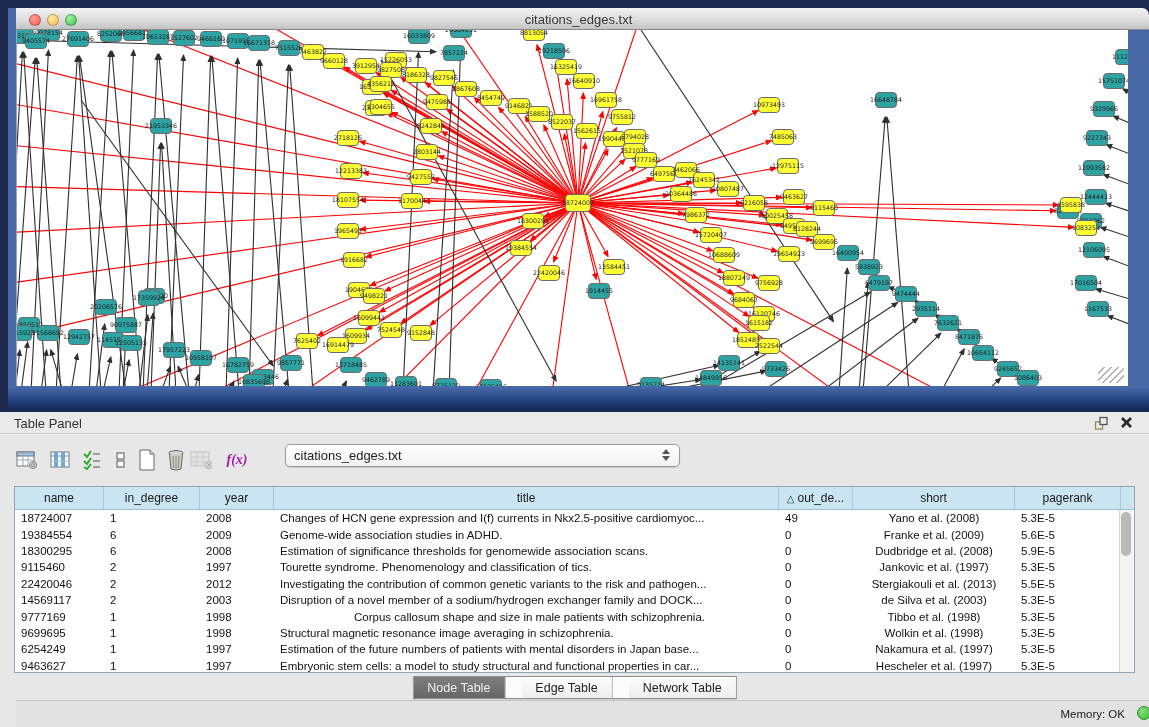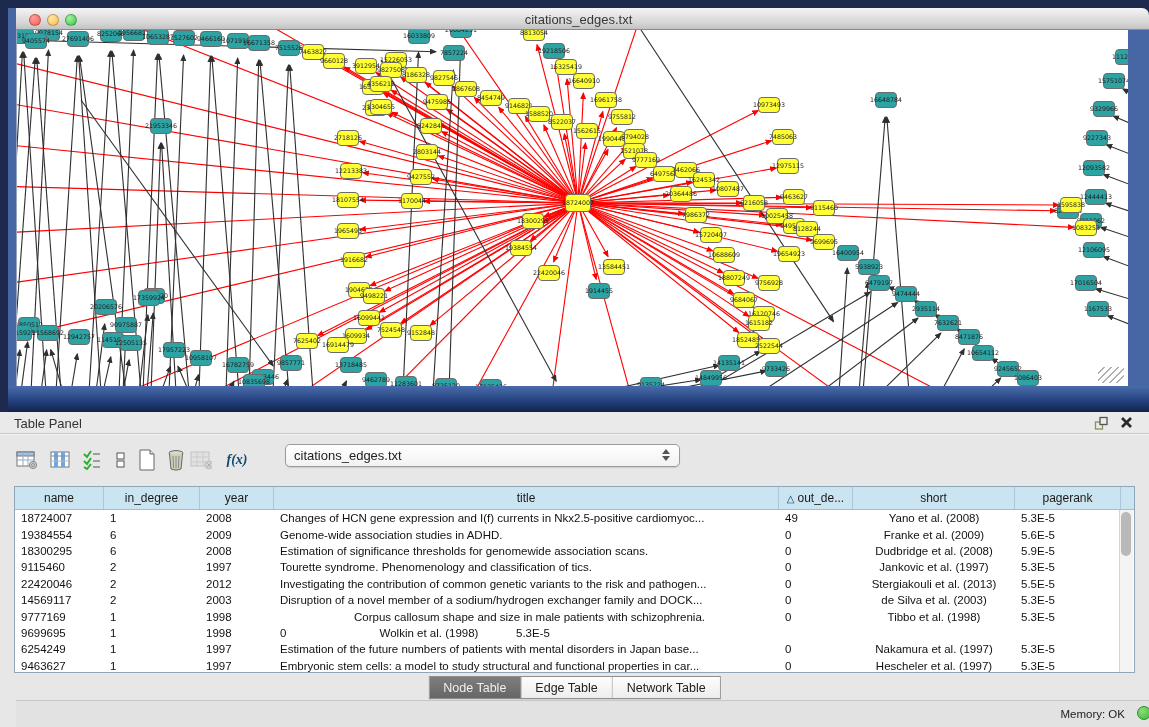--- a/index.html
+++ b/index.html
@@ -30,21 +30,21 @@
   
   .panel{position:absolute;left:0;top:412px;width:1149px;height:315px;background:#e7e7e7;}
   .panel-head{position:absolute;left:0;top:0;width:100%;height:22px;background:#eaeaea;
     border-bottom:1px solid #c9c9c9;box-sizing:border-box;}
   .panel-title{position:absolute;left:14px;top:4px;font-size:13px;color:#333;}
   .panel-float{position:absolute;right:40px;top:4px;width:15px;height:15px;cursor:pointer;}
   .panel-close{position:absolute;right:14px;top:3px;width:16px;height:16px;cursor:pointer;}
 
   .toolbar{position:absolute;left:0;top:22px;width:100%;height:50px;border-top:1px solid #f2f2f2;}
   .tool-ic{position:absolute;top:14px;width:22px;height:22px;display:flex;align-items:center;justify-content:center;}
-  .fx{font-size:14px;font-style:italic;font-weight:bold;color:#0c4a6e;font-family:"Liberation Serif",serif;}
+  .fx{font-size:14px;font-style:italic;font-weight:bold;color:#a21caf;font-family:"Liberation Serif",serif;}
   .combo{position:absolute;left:285px;top:9px;width:395px;height:23px;background:linear-gradient(#ffffff,#f2f2f2);
     border:1px solid #9b9b9b;border-radius:5px;box-sizing:border-box;font-size:13px;color:#222;
     padding:3px 8px;box-shadow:0 1px 1px rgba(0,0,0,.12);}
   .combo-arrows{position:absolute;right:9px;top:4px;display:flex;flex-direction:column;gap:2px;}
   .combo-arrows i{display:block;width:0;height:0;border-left:4px solid transparent;border-right:4px solid transparent;}
   .ar-up{border-bottom:5px solid #555;}
   .ar-dn{border-top:5px solid #555;}
 
   .tbl{position:absolute;left:14px;top:74px;width:1121px;height:187px;background:#fff;
     border:1px solid #8ea6b8;box-sizing:border-box;}
@@ -52,21 +52,21 @@
   .th{box-sizing:border-box;border-right:1px solid #a9c8da;font-size:12px;color:#1a1a1a;
      display:flex;align-items:center;justify-content:center;white-space:nowrap;overflow:hidden;}
   .tr{display:flex;height:16.4px;align-items:center;}
   .td{box-sizing:border-box;font-size:11.5px;color:#111;white-space:nowrap;overflow:hidden;padding:0 0 0 6px;}
   .sortglyph{font-size:10px;margin-right:3px;color:#13324a;}
   .vscroll{position:absolute;right:1px;top:23px;width:13px;height:162px;background:#f4f4f4;border-left:1px solid #d5d5d5;}
   .vthumb{position:absolute;left:1px;top:2px;width:10px;height:44px;border-radius:6px;background:#b9b9b9;}
 
   .tabsrow{position:absolute;left:0;top:262px;width:100%;height:26px;}
   .segment{position:absolute;left:50%;transform:translateX(-50%);top:2px;display:flex;height:21px;
-    border:1px solid #8f8f8f;border-radius:0;overflow:hidden;background:#fbfbfb;box-shadow:0 1px 1px rgba(0,0,0,.15);}
+    border:1px solid #8f8f8f;border-radius:0;overflow:hidden;background:#fbfbfb;box-shadow:0 1px 1px rgba(0,0,0,.15);gap:16px;}
   .seg{font-size:12.5px;color:#222;display:flex;align-items:center;justify-content:center;
     padding:0 14px;background:linear-gradient(#fdfdfd,#ededed);border-right:1px solid #b5b5b5;cursor:pointer;white-space:nowrap;}
   .seg:last-child{border-right:none;}
   .seg.active{background:linear-gradient(#7e7e7e,#666666);color:#efefef;}
 
   .statusbar{position:absolute;left:16px;top:288px;width:100%;height:27px;background:#e2e2e2;border-top:1px solid #c5c5c5;}
   .mem{position:absolute;right:40px;top:7px;font-size:11.5px;color:#222;}
   .memdot{position:absolute;right:14px;top:5px;width:14px;height:14px;border-radius:50%;
     background:radial-gradient(circle at 35% 30%,#8ade77,#3cb93c);border:1px solid #2f8c2f;box-sizing:border-box;cursor:pointer;}
 </style>
@@ -1029,20 +1029,21 @@
             <div class="td" style="width: 74px; text-align: left;">1998</div>
             <div class="td" style="width: 505px; text-align: center;">Corpus callosum shape and size in male patients with schizophrenia.</div>
             <div class="td" style="width: 74px; text-align: left;">0</div>
             <div class="td" style="width: 162px; text-align: center; padding: 0px;">Tibbo et al. (1998)</div>
             <div class="td" style="width: 106px; text-align: left;">5.3E-5</div>
           </div>
           <div class="tr">
             <div class="td" style="width: 89px; text-align: left;">9699695</div>
             <div class="td" style="width: 96px; text-align: left;">1</div>
             <div class="td" style="width: 74px; text-align: left;">1998</div>
+            <div class="td" style="width: 505px; text-align: left;">Structural magnetic resonance image averaging in schizophrenia.</div>
             <div class="td" style="width: 74px; text-align: left;">0</div>
             <div class="td" style="width: 162px; text-align: center; padding: 0px;">Wolkin et al. (1998)</div>
             <div class="td" style="width: 106px; text-align: left;">5.3E-5</div>
           </div>
           <div class="tr">
             <div class="td" style="width: 89px; text-align: left;">6254249</div>
             <div class="td" style="width: 96px; text-align: left;">1</div>
             <div class="td" style="width: 74px; text-align: left;">1997</div>
             <div class="td" style="width: 505px; text-align: left;">Estimation of the future numbers of patients with mental disorders in Japan base...</div>
             <div class="td" style="width: 74px; text-align: left;">0</div>

